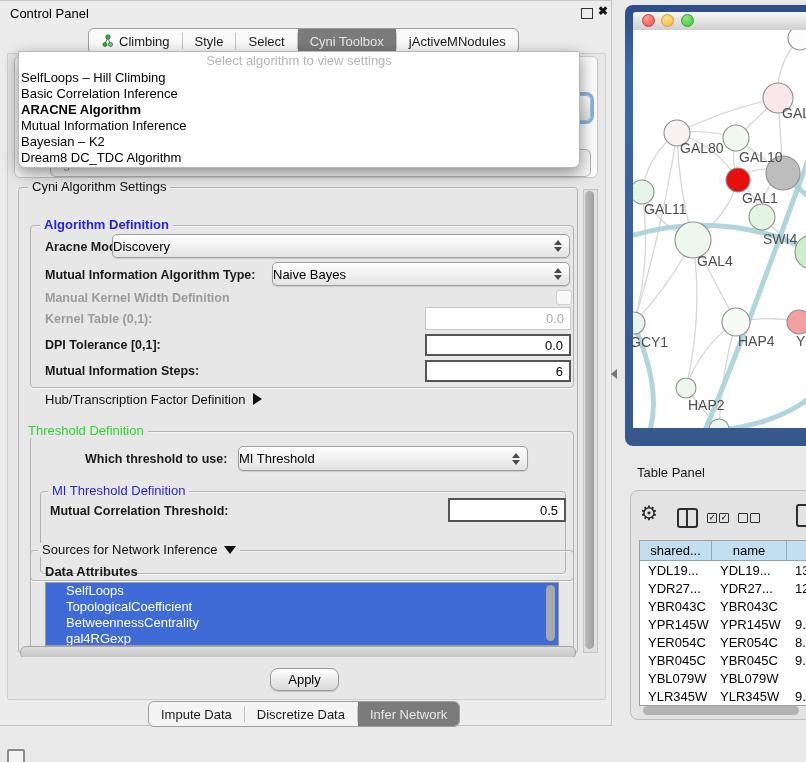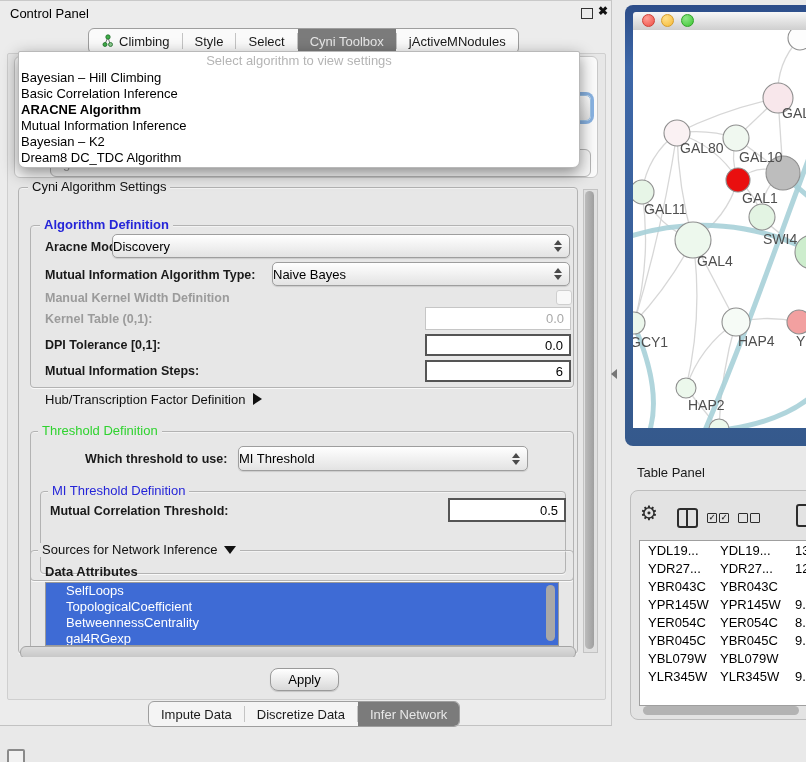--- a/index.html
+++ b/index.html
@@ -138,21 +138,21 @@
 
     <div class="abs toppanel"></div>
     <div class="abs combo-frag"></div>
     <div class="abs netcombo">
       <span>gal-filtered sif default node</span>
     </div>
 
     <div class="abs popup">
       <div class="pop-head">Select algorithm to view settings</div>
       <div id="dd-items">
-          <div class="pop-item">Bayesian – Hill Climbing</div>
+          <div class="pop-item">SelfLoops – Hill Climbing</div>
           <div class="pop-item">Basic Correlation Inference</div>
           <div class="pop-item sel">ARACNE Algorithm</div>
           <div class="pop-item">Mutual Information Inference</div>
           <div class="pop-item">Bayesian – K2</div>
           <div class="pop-item">Dream8 DC_TDC Algorithm</div>
         </div>
     </div>
 
     <div class="abs group" style="left:18px;top:186px;width:558px;height:465px;"></div>
     <div class="gtitle" style="left:28px;top:179px;">Cyni Algorithm Settings</div>
@@ -191,21 +191,21 @@
     <div class="lbl" style="left:45px;top:363px;">Mutual Information Steps:</div>
     <div class="field on" style="left:425px;top:359px;width:146px;height:22px;">
       <span>6</span>
     </div>
 
     <div class="abs" style="left:45px;top:391px;font-size:13px;color:#111;">
       <span>Hub/Transcription Factor Definition</span><span class="tri-r"></span>
     </div>
 
     <div class="abs group" style="left:30px;top:430px;width:542px;height:148px;"></div>
-    <div class="gtitle" style="left:38px;top:423px;color:#2fd32f;">Threshold Definition</div>
+    <div class="gtitle" style="left:24px;top:423px;color:#2fd32f;">Threshold Definition</div>
 
     <div class="lbl" style="left:85px;top:451px;">Which threshold to use:</div>
     <div class="combo" style="left:238px;top:445px;width:290px;height:25px;">
       <span>MI Threshold</span>
       <span class="spin"></span>
     </div>
 
     <div class="abs group" style="left:40px;top:490px;width:524px;height:81px;"></div>
     <div class="gtitle" style="left:48px;top:483px;color:#2525d8;">MI Threshold Definition</div>
 
@@ -324,20 +324,25 @@
   <div class="abs tpanel"></div>
   <div class="abs gear">⚙</div>
   <div class="abs colico"></div>
   <div class="cbx" style="left:707px;top:513px;">✓</div>
   <div class="cbx" style="left:719px;top:513px;">✓</div>
   <div class="cbx" style="left:738px;top:513px;"></div>
   <div class="cbx" style="left:750px;top:513px;"></div>
   <div class="abs partico"></div>
 
   <div class="abs table">
+    <div class="thead" id="tbl-head">
+        <div class="th" style="width: 72px; flex: 0 0 72px;">shared...</div>
+        <div class="th" style="width: 75px; flex: 0 0 75px;">name</div>
+        <div class="th" style="width: 40px; flex: 0 0 40px;"></div>
+      </div>
     <div id="tbl-body">
         <div class="trow">
           <div class="td" style="width: 72px; flex: 0 0 72px;">YDL19...</div>
           <div class="td" style="width: 75px; flex: 0 0 75px;">YDL19...</div>
           <div class="td" style="width: 40px; flex: 0 0 40px;">13</div>
         </div>
         <div class="trow">
           <div class="td" style="width: 72px; flex: 0 0 72px;">YDR27...</div>
           <div class="td" style="width: 75px; flex: 0 0 75px;">YDR27...</div>
           <div class="td" style="width: 40px; flex: 0 0 40px;">12</div>

